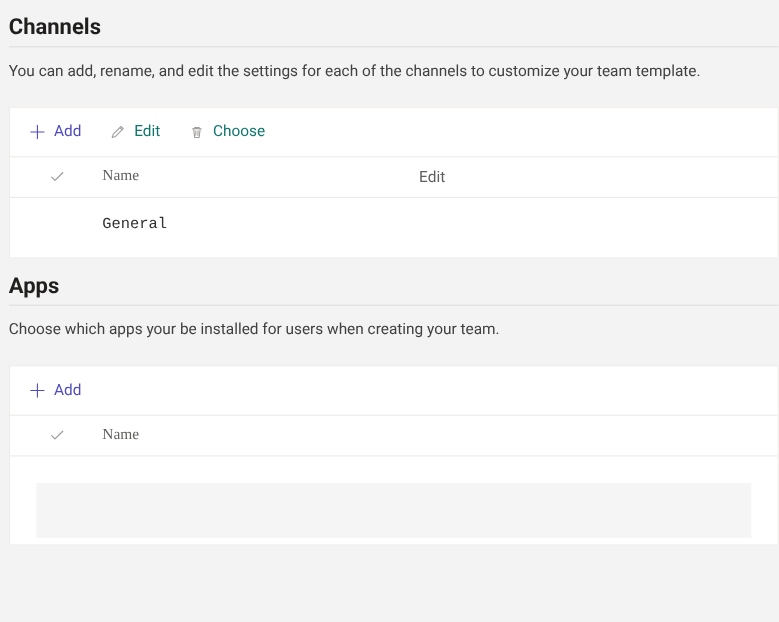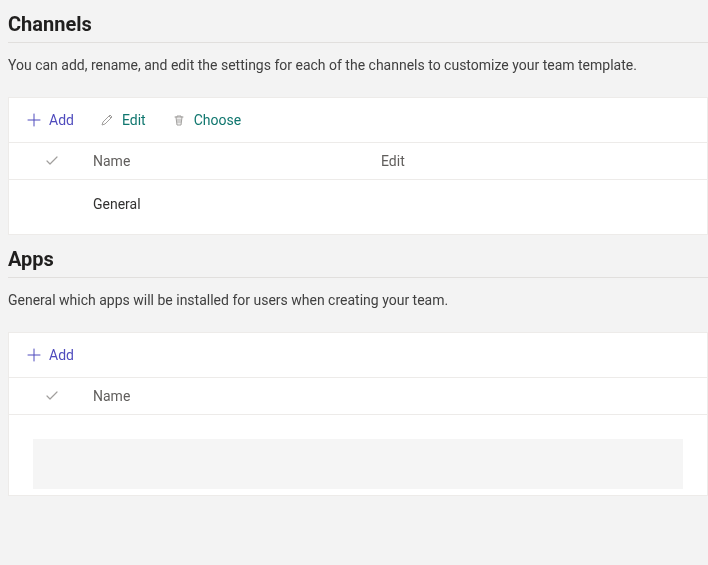--- a/index.html
+++ b/index.html
@@ -57,30 +57,30 @@
   svg { display: block; }
   .table-head {
     display: flex;
     align-items: center;
     padding: 10px 14px;
     border-bottom: 1px solid #edebe9;
     color: #605e5c;
     font-size: 14px;
   }
   .col-check { width: 58px; display: flex; justify-content: center; }
-  .col-name { flex: 0 0 300px; padding-left: 12px; }
+  .col-name { flex: 0 0 300px; padding-left: 12px; font-family: Liberation Serif, serif; }
   .col-tabs { flex: 1; }
   .table-row {
     display: flex;
     align-items: center;
     padding: 16px 14px 22px 14px;
     border-bottom: 1px solid #edebe9;
   }
   .cell-check { width: 58px; }
-  .cell-name { flex: 0 0 300px; padding-left: 12px; color: #323130; }
+  .cell-name { flex: 0 0 300px; padding-left: 12px; color: #323130; font-family: Liberation Mono, monospace; }
   .cell-tabs { flex: 1; }
   .apps-body {
     padding: 24px 24px 6px 24px;
     border-bottom: 1px solid #edebe9;
   }
   .apps-placeholder {
     background: #f5f5f5;
     min-height: 50px;
     width: 100%;
   }
@@ -135,21 +135,21 @@
       <div class="table-row">
         <div class="cell-check"></div>
         <div class="cell-name">General</div>
         <div class="cell-tabs"></div>
       </div>
     </div>
   </div>
 
   <div class="section">
     <h2 class="section-title">Apps</h2>
-    <div class="section-desc">General which apps will be installed for users when creating your team.</div>
+    <div class="section-desc">Choose which apps your be installed for users when creating your team.</div>
 
     <div class="panel">
       <div class="toolbar">
         <button class="btn primary">
           <span class="icon">
             <svg width="14" height="14" viewBox="0 0 14 14">
                 <path d="M7 1v12M1 7h12" stroke="#4f4bbd" stroke-width="1" fill="none" stroke-linecap="round"></path>
               </svg>
           </span>
           <span>Add</span>

